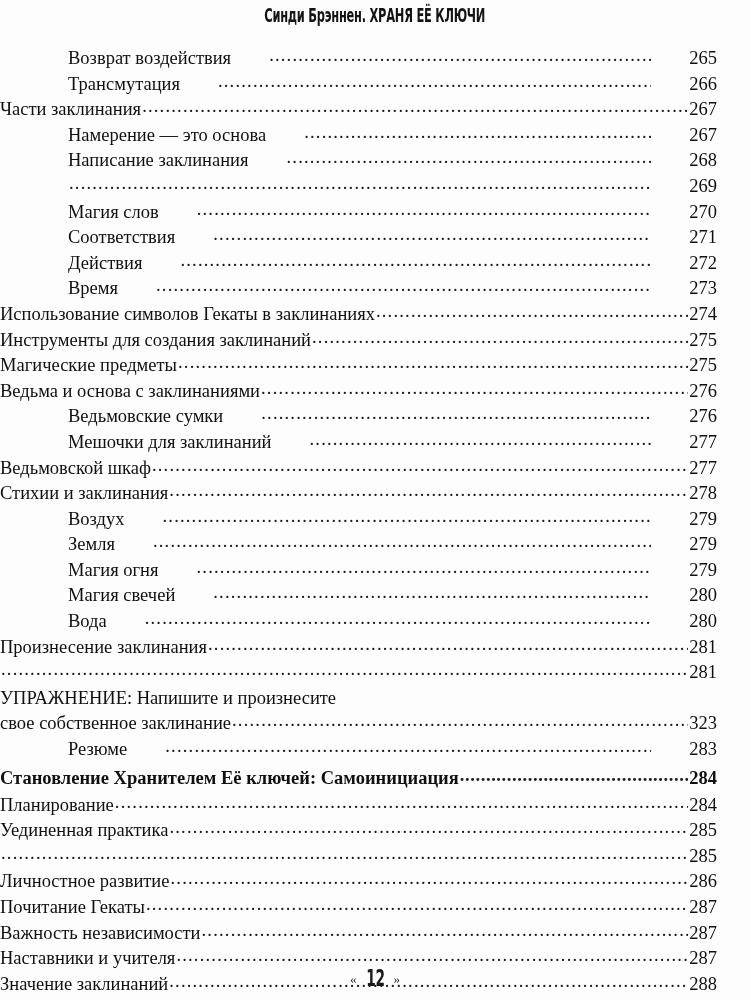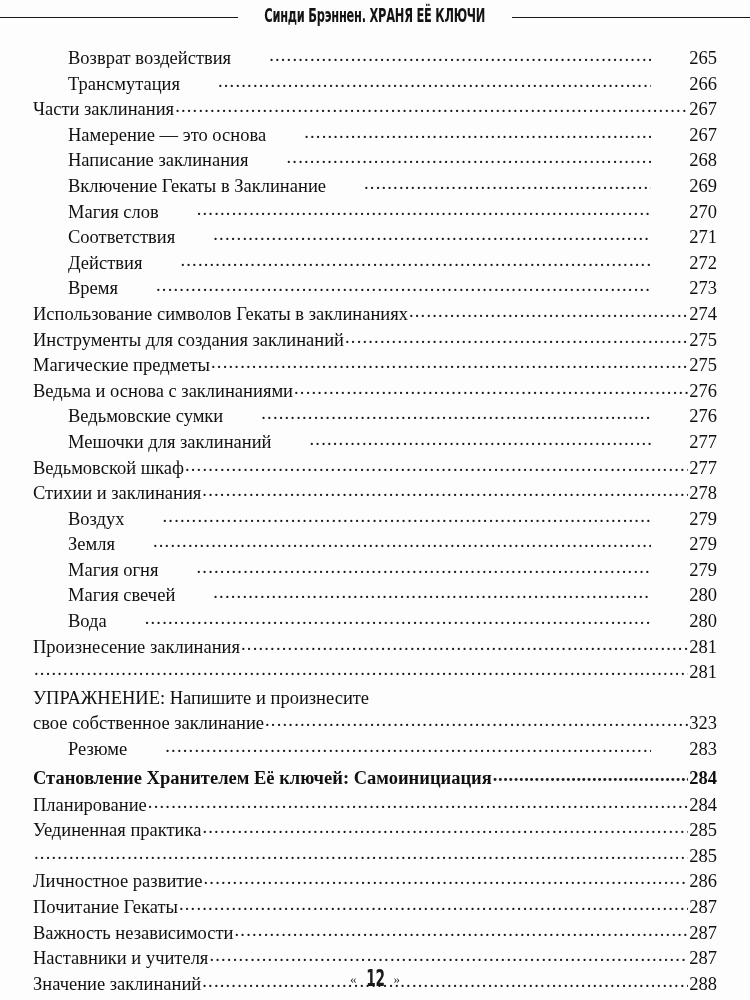--- a/index.html
+++ b/index.html
@@ -20,20 +20,21 @@
   .running-head {
     position: absolute;
     top: 0;
     left: 0;
     width: 750px;
     height: 34px;
     display: flex;
     align-items: center;
     justify-content: center;
     gap: 0;
+    flex-direction: column;
   }
   .head-rule {
     flex: 1 1 auto;
     height: 0;
     border-top: 1.6px solid #1a1a1a;
   }
   .head-title {
     flex: 0 0 auto;
     padding: 0 2px;
     font-family: "DejaVu Sans Condensed", "DejaVu Sans", "Liberation Sans", sans-serif;
@@ -57,21 +58,21 @@
 
   .toc-row {
     display: flex;
     align-items: baseline;
     height: 25.6px;
     font-size: 18.5px;
     line-height: 25.6px;
     padding-right: 33px;
     white-space: nowrap;
   }
-  .toc-row.lvl0 { padding-left: 33px; }
+  .toc-row.lvl0 { }
   .toc-row.lvl1 { padding-left: 68px; gap: 37px; }
 
   .toc-row.bold {
     font-weight: 700;
     height: 30px;
     line-height: 30px;
     margin-top: 0;
     font-size: 18.5px;
   }
 
@@ -154,21 +155,20 @@
       <span class="toc-label">Намерение — это основа</span>
       <span class="toc-leader">......................................................................................................................</span>
       <span class="toc-page">267</span>
     </div>
     <div class="toc-row lvl1">
       <span class="toc-label">Написание заклинания</span>
       <span class="toc-leader">......................................................................................................................</span>
       <span class="toc-page">268</span>
     </div>
     <div class="toc-row lvl1">
-      <span class="toc-label">Включение Гекаты в Заклинание</span>
       <span class="toc-leader">......................................................................................................................</span>
       <span class="toc-page">269</span>
     </div>
     <div class="toc-row lvl1">
       <span class="toc-label">Магия слов</span>
       <span class="toc-leader">......................................................................................................................</span>
       <span class="toc-page">270</span>
     </div>
     <div class="toc-row lvl1">
       <span class="toc-label">Соответствия</span>

